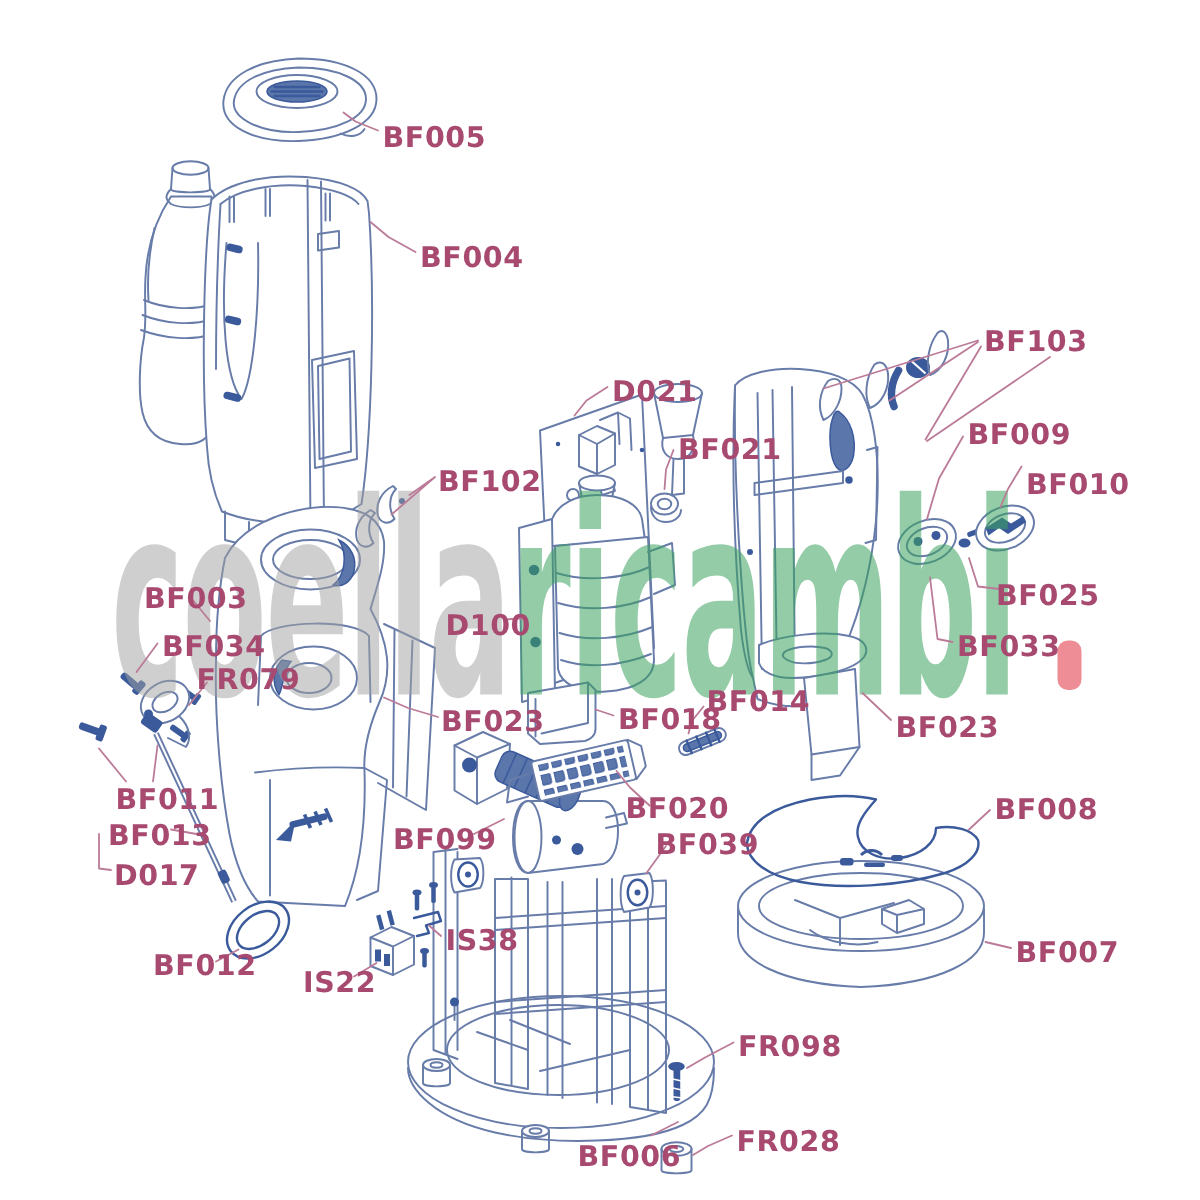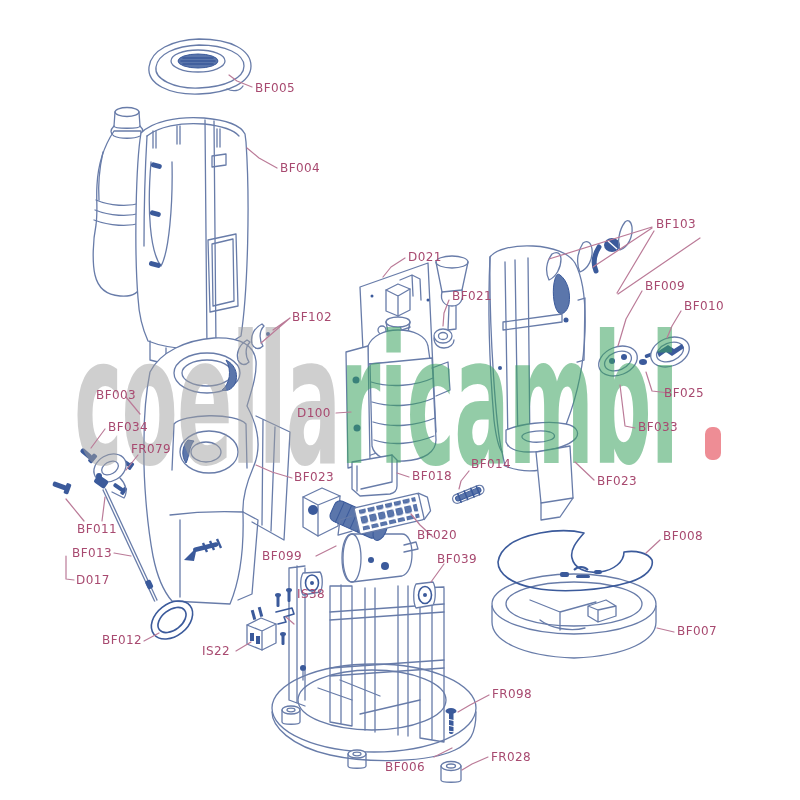--- a/index.html
+++ b/index.html
@@ -1,20 +1,20 @@
 <!DOCTYPE html>
 <html><head>
 <meta charset="utf-8">
 <style>
   html,body{margin:0;padding:0;background:#fff;}
   .stage{position:relative;width:800px;height:800px;background:#ffffff;overflow:hidden;
          font-family:"DejaVu Sans","Liberation Sans",sans-serif;}
   .stage svg{position:absolute;left:0;top:0;z-index:1;}
   .labels{position:absolute;left:0;top:0;width:800px;height:800px;z-index:3;pointer-events:none;}
-  .lbl{position:absolute;font-size:12px;font-weight:normal;letter-spacing:.4px;color:#a84a70;white-space:nowrap;}
+  .lbl{position:absolute;font-size:19px;font-weight:bold;letter-spacing:.4px;color:#a84a70;white-space:nowrap;}
   .ln{fill:none;stroke:#687ca9;stroke-width:1.3;stroke-linecap:round;stroke-linejoin:round;}
   .lnw{fill:#ffffff;stroke:#687ca9;stroke-width:1.3;stroke-linecap:round;stroke-linejoin:round;}
   .lnd{fill:none;stroke:#3b5a9b;stroke-width:1.6;stroke-linecap:round;stroke-linejoin:round;}
   .fd{fill:#3b5a9b;stroke:none;}
   .fm{fill:#5b76ab;stroke:#3b5a9b;stroke-width:1;}
   .leader{fill:none;stroke:#bb7b98;stroke-width:1.2;stroke-linecap:round;stroke-linejoin:round;}
 </style>
 </head>
 <body>
 
@@ -378,41 +378,41 @@
   </g>
 </svg>
 
 <div class="labels">
   <div class="lbl" style="left:255px;top:81px">BF005</div>
   <div class="lbl" style="left:280px;top:161px">BF004</div>
   <div class="lbl" style="left:656px;top:217px">BF103</div>
   <div class="lbl" style="left:408px;top:250px">D021</div>
   <div class="lbl" style="left:452px;top:289px">BF021</div>
   <div class="lbl" style="left:645px;top:279px">BF009</div>
-  <div class="lbl" style="left:684px;top:299px">BF010</div>
+  <div class="lbl" style="left:684px;top:312px">BF010</div>
   <div class="lbl" style="left:292px;top:310px">BF102</div>
   <div class="lbl" style="left:96px;top:388px">BF003</div>
   <div class="lbl" style="left:108px;top:420px">BF034</div>
   <div class="lbl" style="left:131px;top:442px">FR079</div>
   <div class="lbl" style="left:297px;top:406px">D100</div>
   <div class="lbl" style="left:664px;top:386px">BF025</div>
   <div class="lbl" style="left:638px;top:420px">BF033</div>
   <div class="lbl" style="left:294px;top:470px">BF023</div>
   <div class="lbl" style="left:412px;top:469px">BF018</div>
   <div class="lbl" style="left:471px;top:457px">BF014</div>
   <div class="lbl" style="left:597px;top:474px">BF023</div>
   <div class="lbl" style="left:77px;top:522px">BF011</div>
   <div class="lbl" style="left:72px;top:546px">BF013</div>
   <div class="lbl" style="left:76px;top:573px">D017</div>
   <div class="lbl" style="left:262px;top:549px">BF099</div>
   <div class="lbl" style="left:417px;top:528px">BF020</div>
   <div class="lbl" style="left:437px;top:552px">BF039</div>
   <div class="lbl" style="left:663px;top:529px">BF008</div>
   <div class="lbl" style="left:102px;top:633px">BF012</div>
   <div class="lbl" style="left:202px;top:644px">IS22</div>
-  <div class="lbl" style="left:297px;top:587px">IS38</div>
+  <div class="lbl" style="left:297px;top:616px">IS38</div>
   <div class="lbl" style="left:677px;top:624px">BF007</div>
   <div class="lbl" style="left:492px;top:687px">FR098</div>
   <div class="lbl" style="left:385px;top:760px">BF006</div>
   <div class="lbl" style="left:491px;top:750px">FR028</div>
 </div>
 
 </div>
 
 </body></html>

